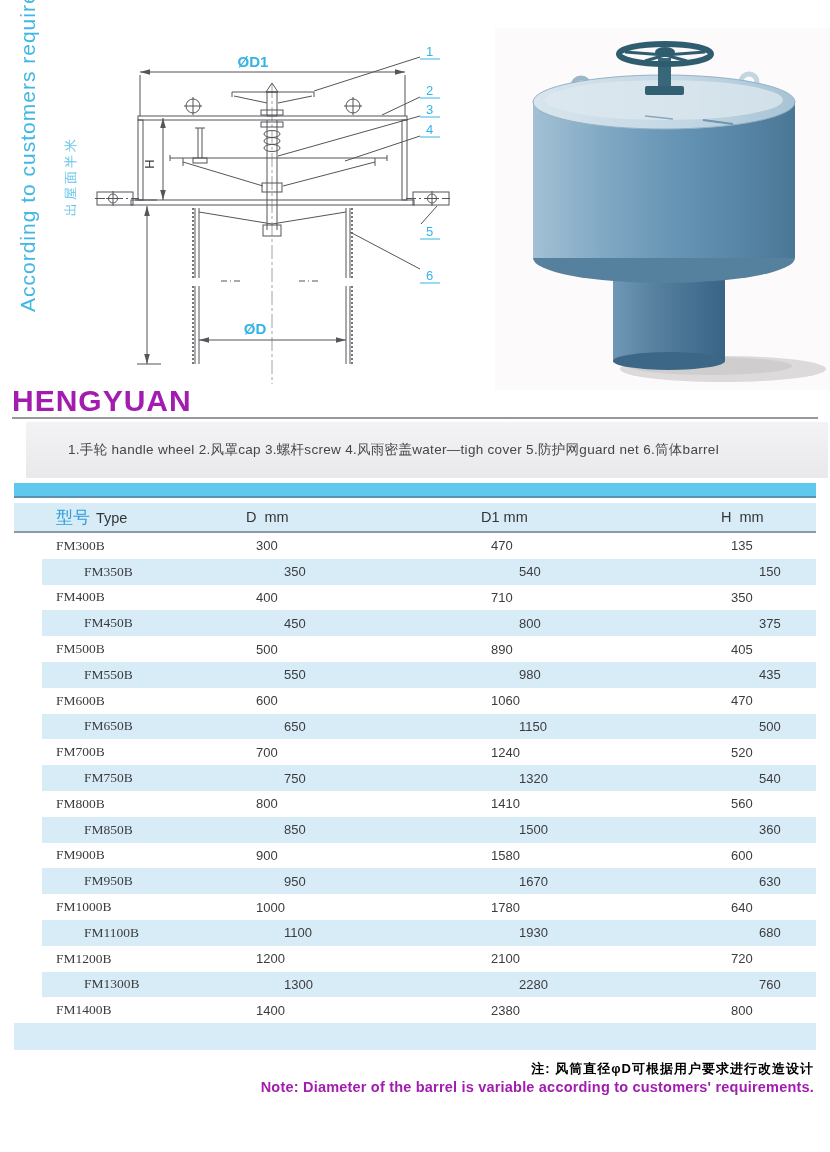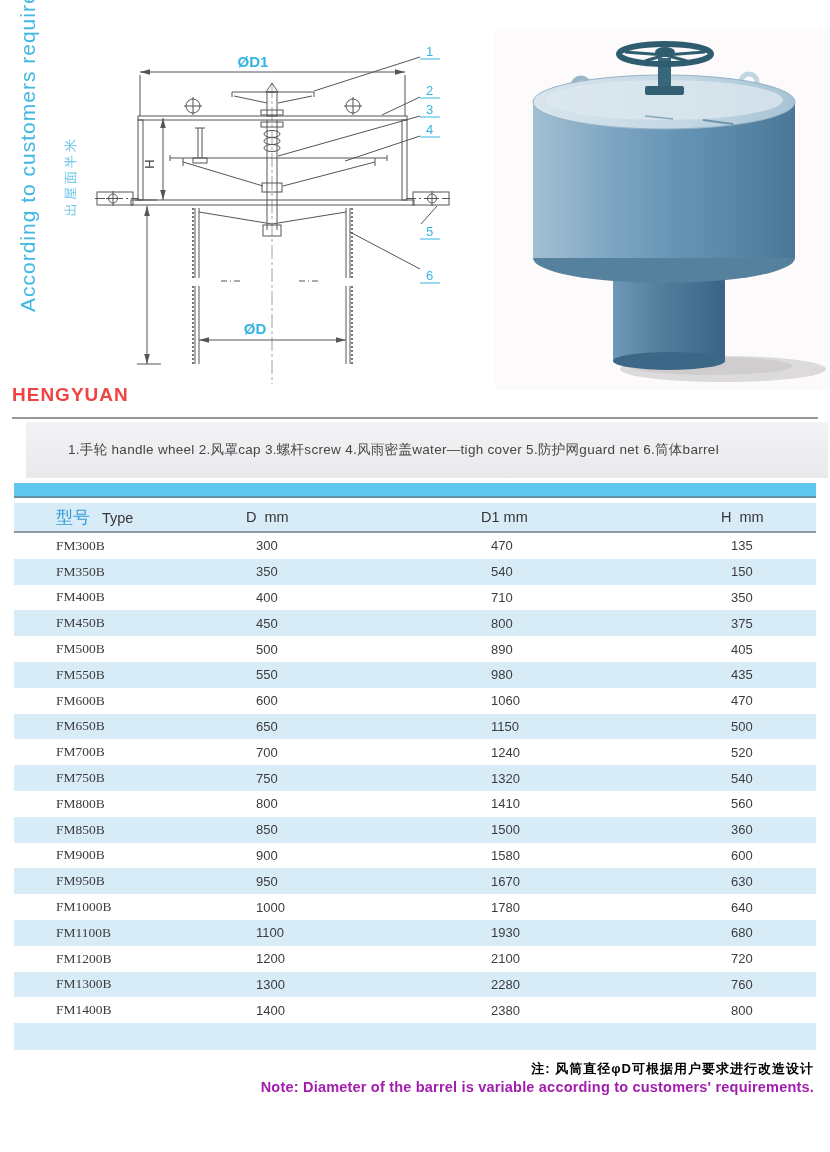--- a/index.html
+++ b/index.html
@@ -14,43 +14,43 @@
     font-size:21px;letter-spacing:1px;font-weight:400;
   }
   .side-cn{
     position:absolute;left:62px;top:216px;transform:rotate(-90deg);
     transform-origin:0 0;white-space:nowrap;color:#63c2e8;
     font-size:13px;letter-spacing:3px;
   }
   .drawing{position:absolute;left:95px;top:40px;}
   .photo{position:absolute;left:495px;top:28px;}
   .brand{
-    position:absolute;left:12px;top:384px;font-size:19px;font-weight:bold;
-    letter-spacing:1px;color:#ef4444;
+    position:absolute;left:12px;top:384px;font-size:30px;font-weight:bold;
+    letter-spacing:1px;color:#a21caf;
   }
   .brand-rule{position:absolute;left:12px;top:417px;width:806px;height:2px;background:#98989c;}
   .legend-panel{
     position:absolute;left:14px;top:422px;width:802px;height:56px;
     background:linear-gradient(#f3f3f5,#e9e9eb);
     display:flex;align-items:center;margin-left:12px;
   }
   .legend-text{padding-left:42px;font-size:13.5px;color:#454547;letter-spacing:0.3px;}
   .accent-bar{
     position:absolute;left:14px;top:483px;width:802px;height:15px;
     background:#60c7ef;border-bottom:2px solid #5d92aa;box-sizing:border-box;
   }
   .spec-table{position:absolute;left:14px;top:503px;width:802px;font-size:13px;}
   .t-row{display:grid;grid-template-columns:190px 235px 240px 137px;align-items:center;}
   .t-head{
     height:30px;background:#d8ecf8;border-bottom:2px solid #8e9aa4;box-sizing:border-box;
   }
   .t-head .t-cell{padding-left:42px;color:#353537;font-size:14.5px;}
-  .t-head .type-cn{color:#2f9ad8;font-size:17px;margin-right:12px;}
+  .t-head .type-cn{color:#2f9ad8;font-size:17px;margin-right:6px;}
   .t-body .t-row{height:25.8px;background:#ffffff;color:#3c3c3e;}
-  .t-body .t-row.alt{background:#d8ecf8;}
+  .t-body .t-row.alt{background:#d8ecf8;margin-left:28px;}
   .t-body .t-cell{padding-left:52px;}
   .t-body .t-cell.c0{padding-left:42px;font-size:13.5px;font-family:Liberation Serif, serif;}
   .t-row.empty{height:27px;background:#d8ecf8;}
   .note-cn{
     position:absolute;right:16px;top:1060px;font-size:13px;font-weight:bold;
     color:#000000;letter-spacing:1px;text-align:right;
   }
   .note-en{
     position:absolute;right:16px;top:1079px;font-size:14.5px;font-weight:bold;
     color:#a21caf;text-align:right;letter-spacing:0.2px;

